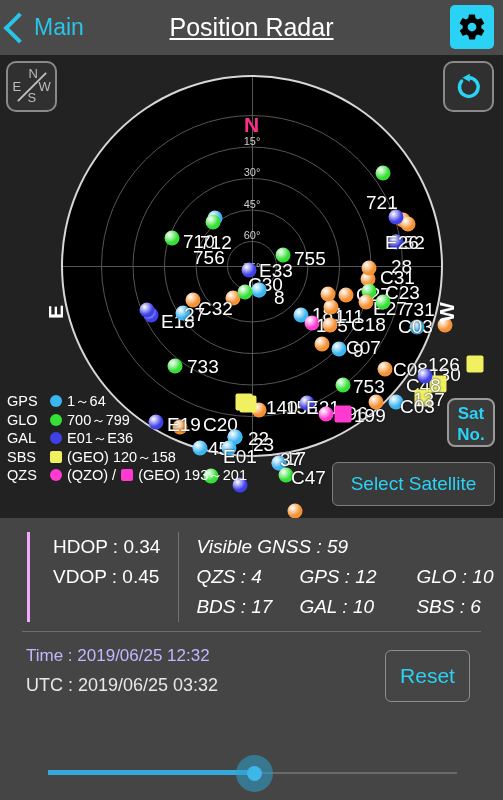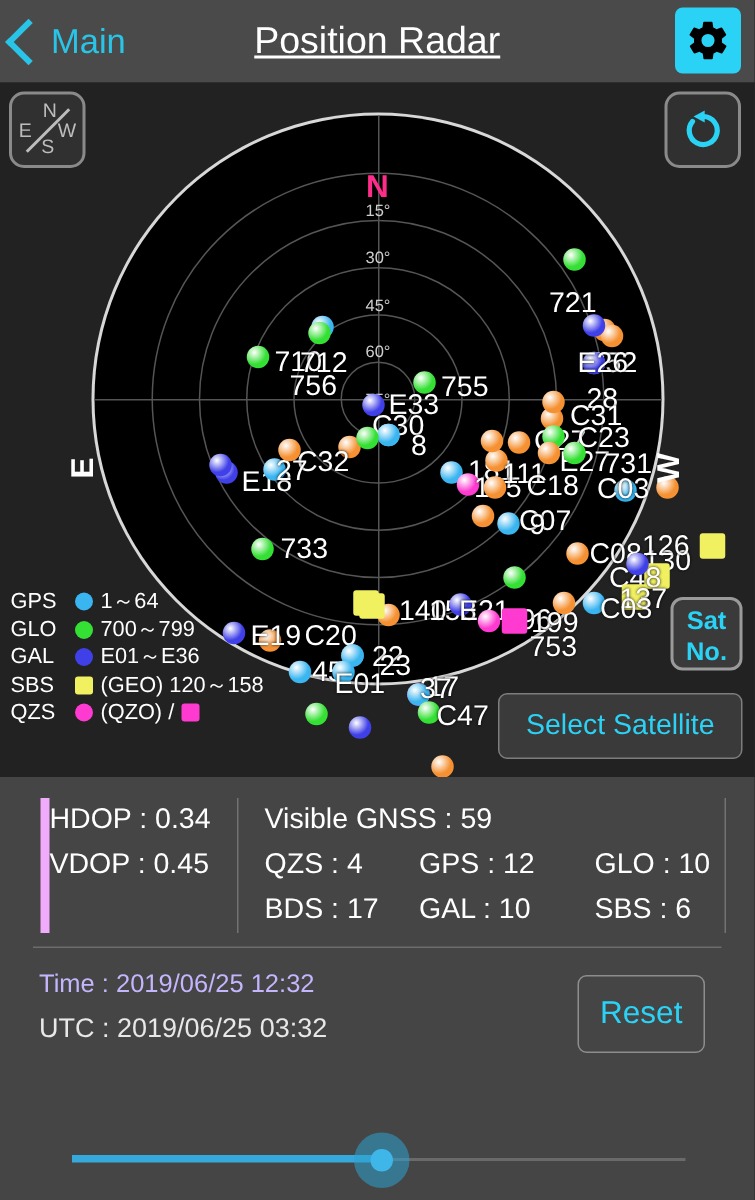--- a/index.html
+++ b/index.html
@@ -206,28 +206,30 @@
   .stats-panel {
     position: absolute; left: 0; top: 518px;
     width: 503px; height: 282px;
     background: #454545;
   }
   .stats-inner {
     position: absolute; left: 27px; top: 14px;
     display: flex;
   }
   .dop-col {
-    border-left: 6px solid #f0abfc;
+    border-left: 3px solid #f0abfc;
+    padding-left: 23px;
     padding-right: 18px;
   }
   .gnss-col {
     border-left: 1px solid #737373;
     border-right: 1px solid #737373;
     padding-left: 17px;
     padding-right: 10px;
+    font-style: italic;
   }
   .stat-line {
     font-size: 19px;
     line-height: 30px;
     color: #fff;
     white-space: nowrap;
   }
   .gnss-grid {
     display: grid;
     grid-template-columns: 103px 117px auto;
@@ -396,21 +398,21 @@
         <div class="sat-label" style="left: 124px; top: 290px;">733</div>
         <div class="sat dot" style="left: 276px; top: 272px; background: radial-gradient(circle at 34% 30%, rgb(255, 255, 255) 0%, rgb(58, 181, 240) 55%, rgb(58, 181, 240) 100%);"></div>
         <div class="sat-label" style="left: 283px; top: 271px;">C07</div>
         <div class="sat dot" style="left: 259px; top: 267px; background: radial-gradient(circle at 34% 30%, rgb(255, 255, 255) 0%, rgb(245, 145, 50) 55%, rgb(245, 145, 50) 100%);"></div>
         <div class="sat-label" style="left: 290px; top: 274px;">9</div>
         <div class="sat sq" style="left: 412px; top: 287px; width: 17px; height: 17px; background: rgb(240, 240, 96);"></div>
         <div class="sat-label" style="left: 365px; top: 288px;">126</div>
         <div class="sat dot" style="left: 322px; top: 292px; background: radial-gradient(circle at 34% 30%, rgb(255, 255, 255) 0%, rgb(245, 145, 50) 55%, rgb(245, 145, 50) 100%);"></div>
         <div class="sat-label" style="left: 330px; top: 293px;">C08</div>
         <div class="sat dot" style="left: 280px; top: 308px; background: radial-gradient(circle at 34% 30%, rgb(255, 255, 255) 0%, rgb(53, 224, 53) 55%, rgb(53, 224, 53) 100%);"></div>
-        <div class="sat-label" style="left: 290px; top: 310px; margin-top: 45px;">753</div>
+        <div class="sat-label" style="left: 290px; top: 310px;">753</div>
         <div class="sat sq" style="left: 375px; top: 307px; width: 17px; height: 17px; background: rgb(240, 240, 96);"></div>
         <div class="sat-label" style="left: 343px; top: 309px;">C48</div>
         <div class="sat sq" style="left: 360px; top: 321px; width: 17px; height: 17px; background: rgb(240, 240, 96);"></div>
         <div class="sat-label" style="left: 350px; top: 323px;">137</div>
         <div class="sat dot" style="left: 333px; top: 325px; background: radial-gradient(circle at 34% 30%, rgb(255, 255, 255) 0%, rgb(58, 181, 240) 55%, rgb(58, 181, 240) 100%);"></div>
         <div class="sat-label" style="left: 337px; top: 330px;">C03</div>
         <div class="sat dot" style="left: 196px; top: 333px; background: radial-gradient(circle at 34% 30%, rgb(255, 255, 255) 0%, rgb(245, 145, 50) 55%, rgb(245, 145, 50) 100%);"></div>
         <div class="sat-label" style="left: 203px; top: 331px;">140</div>
         <div class="sat sq" style="left: 185px; top: 327px; width: 17px; height: 17px; background: rgb(240, 240, 96);"></div>
         <div class="sat-label" style="left: 223px; top: 331px;">158</div>
@@ -478,20 +480,21 @@
       <div class="legend-row">
         <span class="k">SBS</span>
         <span class="lg-mark sq" style="background: rgb(240, 240, 96);"></span>
         <span>(GEO) 120～158</span>
       </div>
       <div class="legend-row">
         <span class="k">QZS</span>
         <span class="lg-mark dot" style="background: rgb(255, 58, 208);"></span>
         <span>(QZO) / </span>
         <span class="lg-mark sq" style="background: rgb(255, 58, 208);"></span>
+        <span>(GEO) 193～201</span>
       </div>
     </div>
 
   <div class="satno-btn">
     <div>Sat</div>
     <div>No.</div>
   </div>
 
   <div class="select-sat-btn">Select Satellite</div>
 </div>

